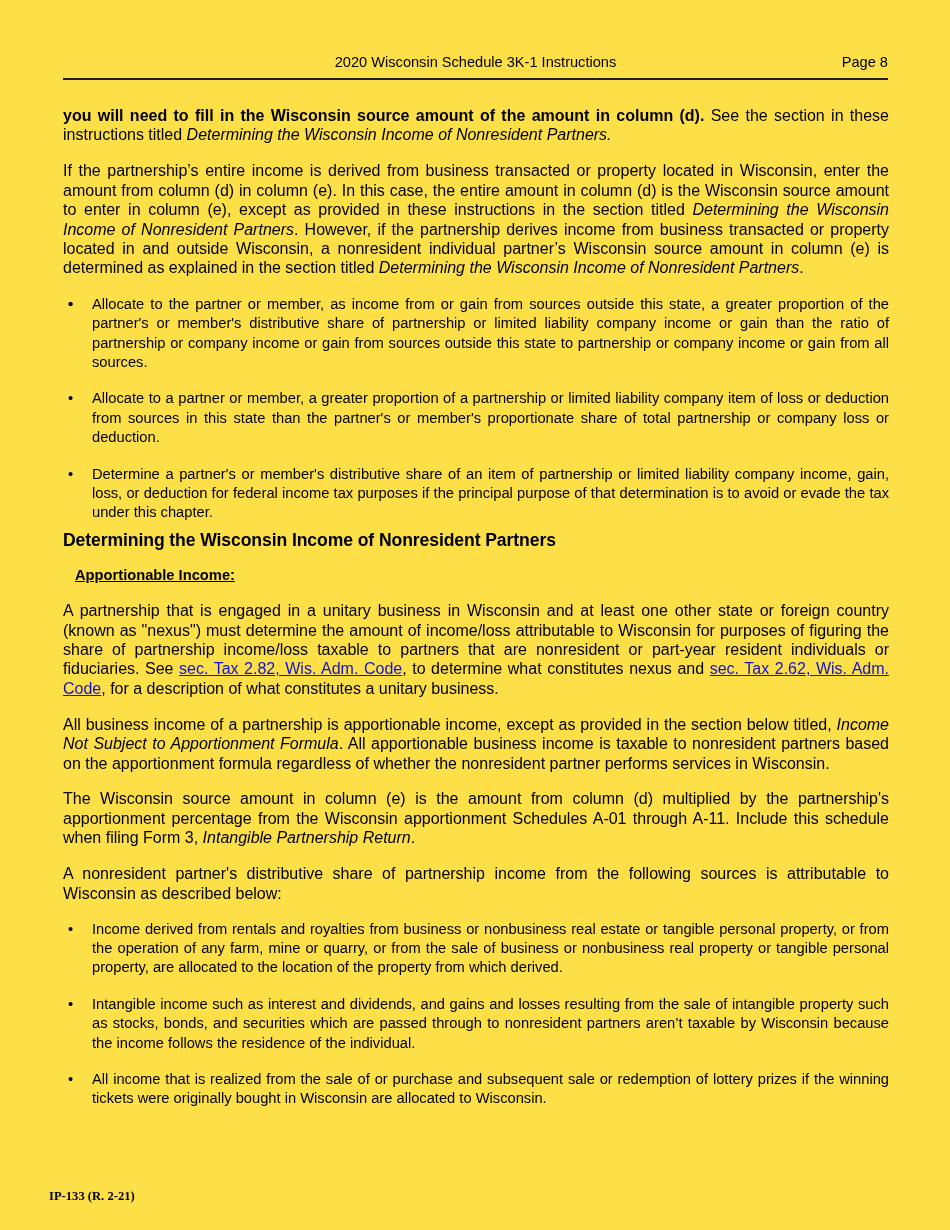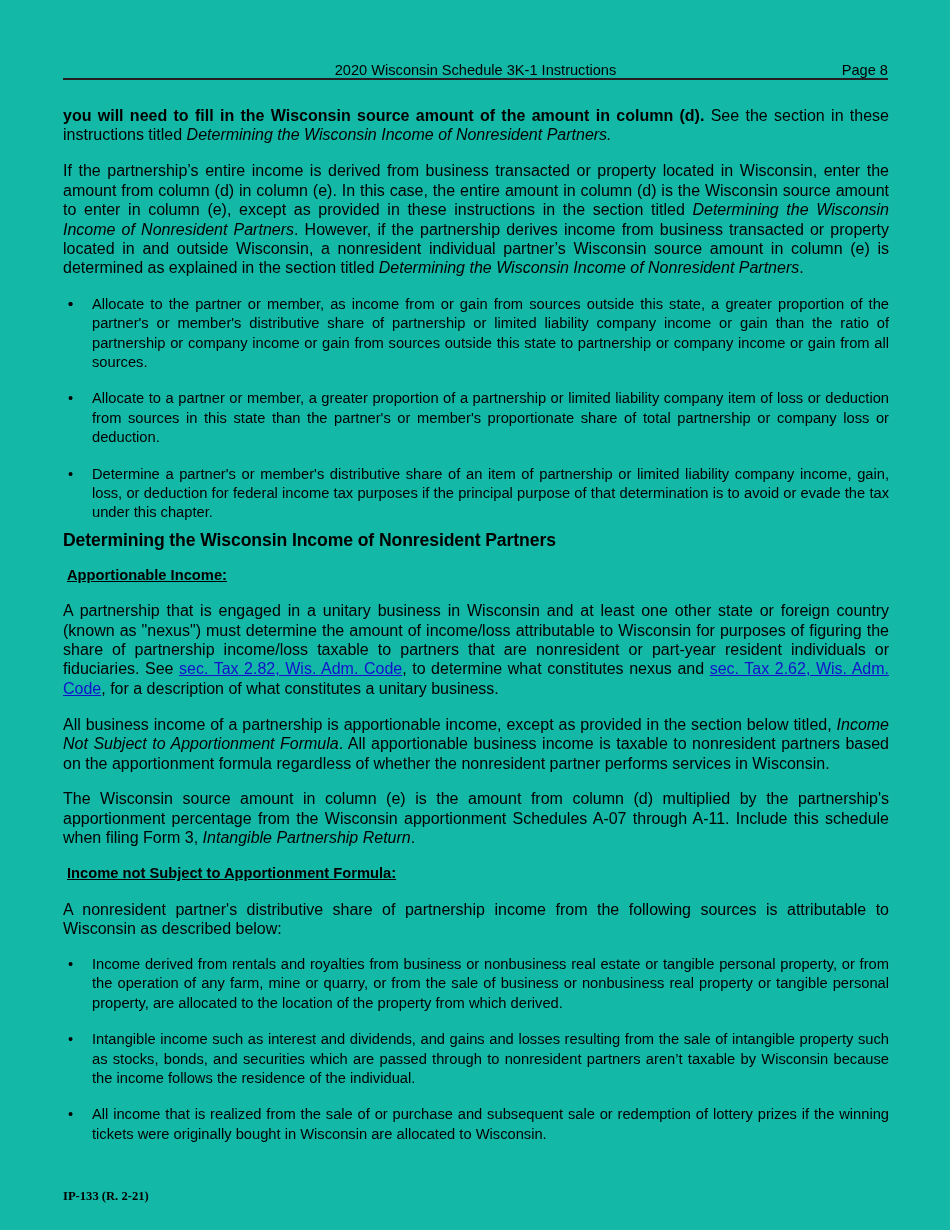--- a/index.html
+++ b/index.html
@@ -10,21 +10,21 @@
   }
   body {
     font-family: "Liberation Sans", sans-serif;
     color: #000000;
   }
   .page {
     position: relative;
     width: 950px;
     height: 1230px;
     margin: 0 auto;
-    background: #14b8a6;
+    background: #fde047;
     box-sizing: border-box;
     overflow: hidden;
   }
 
   
   .page-header {
     position: absolute;
     left: 63px;
     top: 54px;
     width: 825px;
@@ -38,21 +38,20 @@
     flex: 0 0 70px;
   }
   .page-header .hdr-title {
     flex: 1 1 auto;
     text-align: center;
   }
   .page-header .hdr-page {
     flex: 0 0 70px;
     text-align: right;
     white-space: nowrap;
-    margin-top: 8px;
   }
   .header-rule {
     position: absolute;
     left: 63px;
     top: 78px;
     width: 825px;
     height: 2px;
     background: #231f20;
   }
 
@@ -111,33 +110,33 @@
 
   
   h2.section-heading {
     margin: 0 0 15px 0;
     font-size: 17.6px;
     line-height: 22px;
     font-weight: bold;
     letter-spacing: -0.1px;
   }
   h3.sub-heading {
-    margin: 0 0 16px 4px;
+    margin: 0 0 16px 12px;
     font-size: 14.7px;
     line-height: 19.4px;
     font-weight: bold;
     text-decoration: underline;
   }
 
   .gap-before-heading { margin-top: 24px; }
 
   
   .page-footer {
     position: absolute;
-    left: 63px;
+    left: 49px;
     top: 1189px;
     font-family: "Liberation Serif", serif;
     font-size: 12.6px;
     font-weight: bold;
     line-height: 1.2;
     color: #000000;
   }
 </style>
 </head>
 <body>
@@ -166,23 +165,22 @@
     </ul>
 
     <h2 class="section-heading gap-before-heading">Determining the Wisconsin Income of Nonresident Partners</h2>
 
     <h3 class="sub-heading">Apportionable Income:</h3>
 
     <p class="para"><span>A partnership that is engaged in a unitary business in Wisconsin and at least one other state or foreign country (known as "nexus") must determine the amount of income/loss attributable to Wisconsin for purposes of figuring the share of partnership income/loss taxable to partners that are nonresident or part-year resident individuals or fiduciaries. See </span><span class="doclink">sec. Tax 2.82, Wis. Adm. Code</span><span>, to determine what constitutes nexus and </span><span class="doclink">sec. Tax 2.62, Wis. Adm. Code</span><span>, for a description of what constitutes a unitary business.</span></p>
 
     <p class="para"><span>All business income of a partnership is apportionable income, except as provided in the section below titled, </span><span class="i">Income Not Subject to Apportionment Formula</span><span>.  All apportionable business income is taxable to nonresident partners based on the apportionment formula regardless of whether the nonresident partner performs services in Wisconsin.</span></p>
 
-    <p class="para"><span>The Wisconsin source amount in column (e) is the amount from column (d) multiplied by the partnership's apportionment percentage from the Wisconsin apportionment Schedules A-07 through A-11. Include this schedule when filing Form 3, </span><span class="i">Intangible Partnership Return</span><span>.</span></p>
+    <p class="para"><span>The Wisconsin source amount in column (e) is the amount from column (d) multiplied by the partnership's apportionment percentage from the Wisconsin apportionment Schedules A-01 through A-11. Include this schedule when filing Form 3, </span><span class="i">Intangible Partnership Return</span><span>.</span></p>
 
-    <h3 class="sub-heading">Income not Subject to Apportionment Formula:</h3>
 
     <p class="para">A nonresident partner's distributive share of partnership income from the following sources is attributable to Wisconsin as described below:</p>
 
     <ul class="bullets">
       <li><span class="bullet-mark">•</span><span>Income derived from rentals and royalties from business or nonbusiness real estate or tangible personal property, or from the operation of any farm, mine or quarry, or from the sale of business or nonbusiness real property or tangible personal property, are allocated to the location of the property from which derived.</span></li>
       <li><span class="bullet-mark">•</span><span>Intangible income such as interest and dividends, and gains and losses resulting from the sale of intangible property such as stocks, bonds, and securities which are passed through to nonresident partners aren’t taxable by Wisconsin because the income follows the residence of the individual.</span></li>
       <li><span class="bullet-mark">•</span><span>All income that is realized from the sale of or purchase and subsequent sale or redemption of lottery prizes if the winning tickets were originally bought in Wisconsin are allocated to Wisconsin.</span></li>
 
     </ul>
 

